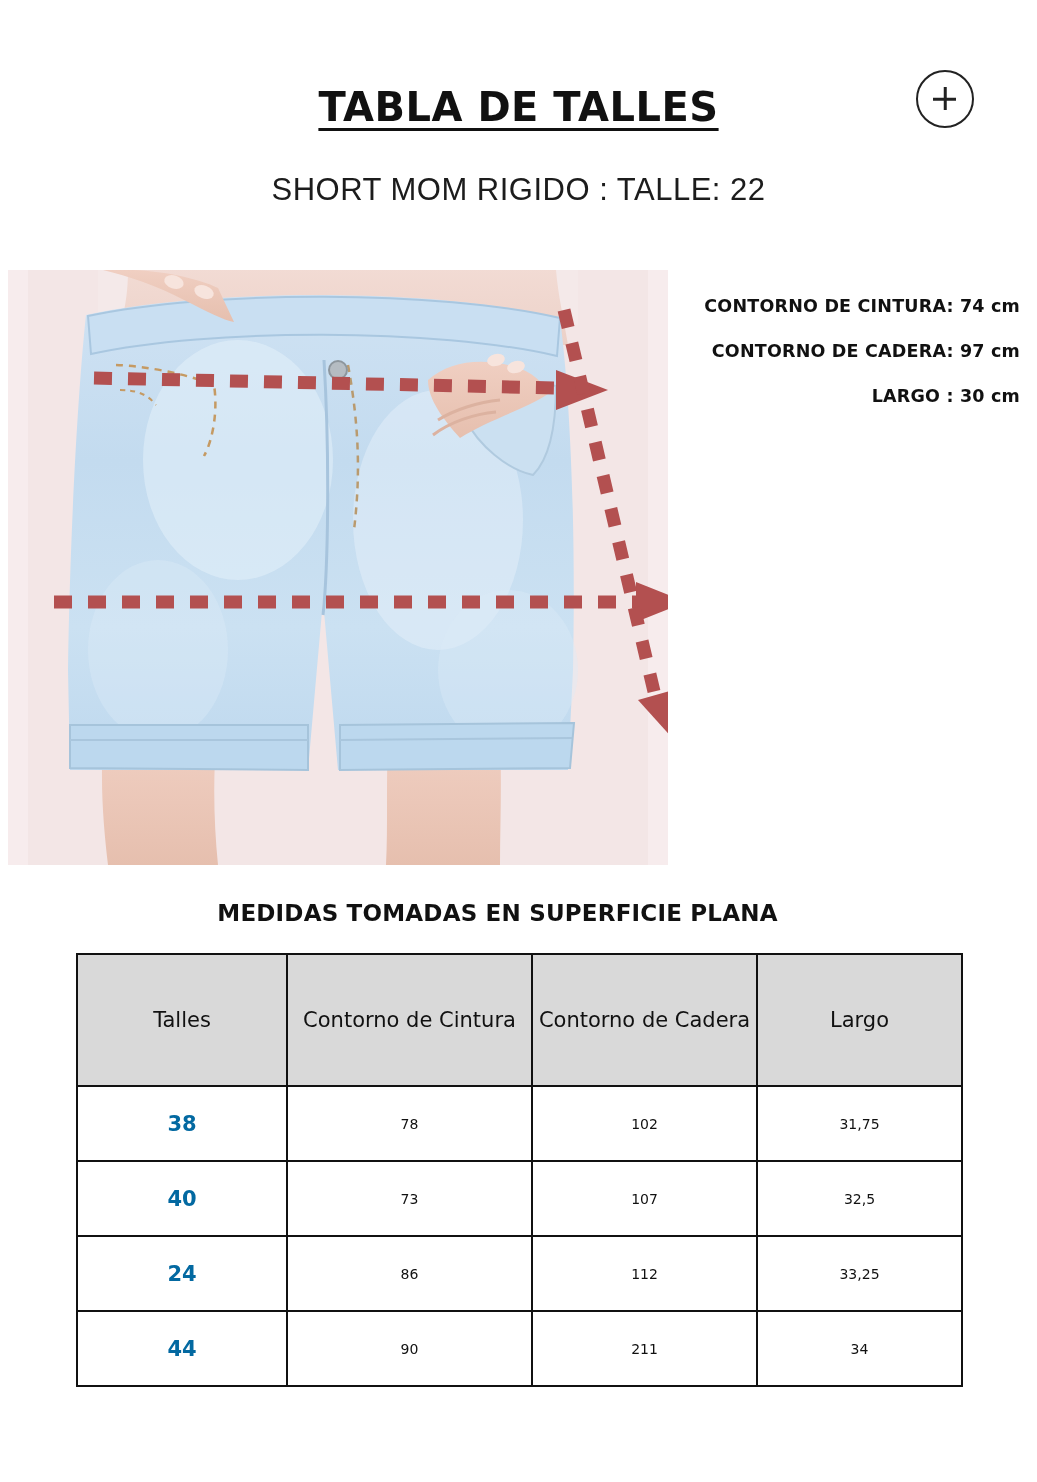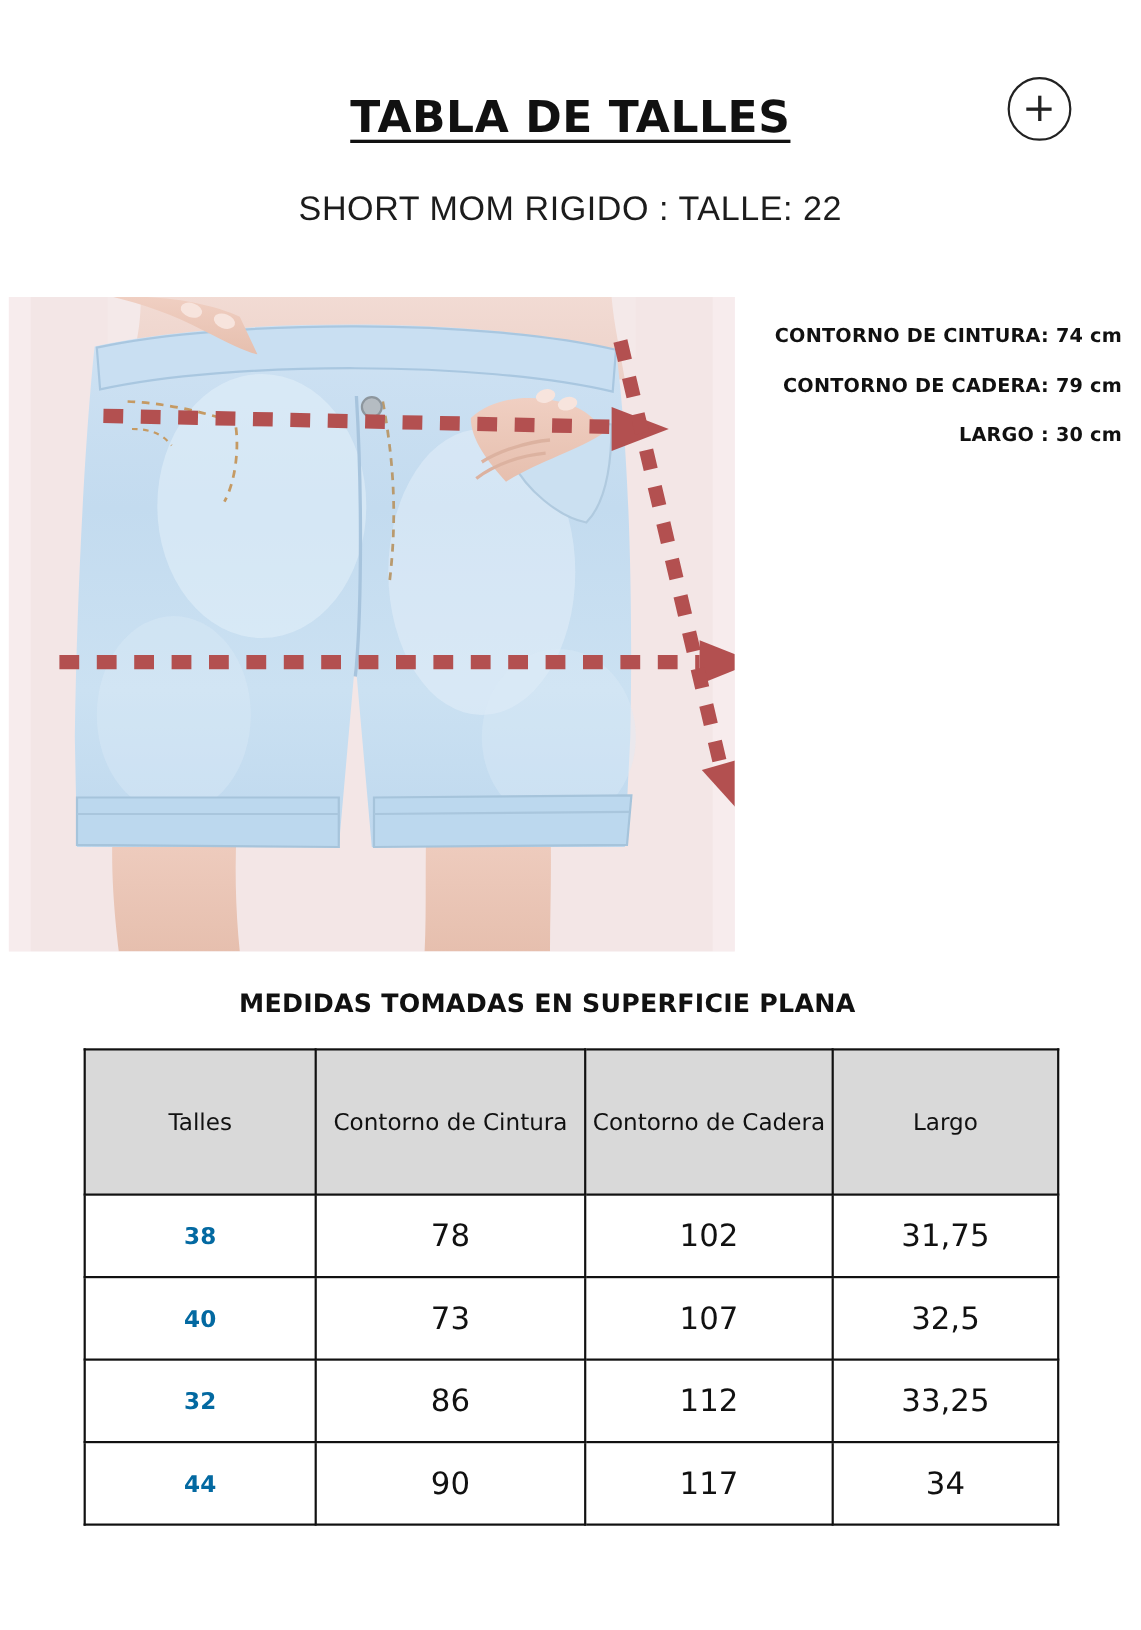--- a/index.html
+++ b/index.html
@@ -122,21 +122,21 @@
     left: 76px;
     width: 885px;
     border-collapse: collapse;
     table-layout: fixed;
   }
   table.size-table th,
   table.size-table td {
     border: 2px solid #111;
     text-align: center;
     font-family: "DejaVu Sans", sans-serif;
-    font-size: 28px;
+    font-size: 14px;
     color: #111;
   }
   table.size-table thead th {
     background: #d9d9d9;
     font-weight: normal;
     height: 128px;
     font-size: 21px;
     margin-left: 20px;
   }
   table.size-table tbody td {
@@ -230,21 +230,21 @@
       <path d="M628,312 L678,332 L628,352 Z" fill="#b35050"></path>
 
       <line x1="556" y1="40" x2="648" y2="430" stroke="#b35050" stroke-width="13" stroke-dasharray="18 16" stroke-linecap="butt"></line>
       <path d="M630,430 L668,472 L672,418 Z" fill="#b35050"></path>
     </g>
   </svg>
 </div>
 
 <div class="measure-list">
   <div>CONTORNO DE  CINTURA: 74 cm</div>
-  <div> CONTORNO DE  CADERA: 79 cm</div>
+  <div> CONTORNO DE  CADERA: 97 cm</div>
   <div>LARGO : 30 cm</div>
 </div>
 
 <div class="table-caption">MEDIDAS TOMADAS EN SUPERFICIE PLANA</div>
 
 <table class="size-table">
   <colgroup>
       <col class="c1">
       <col class="c2">
       <col class="c3">
@@ -265,25 +265,25 @@
       <td>102</td>
       <td>31,75</td>
     </tr>
     <tr>
       <td class="size-cell">40</td>
       <td>73</td>
       <td>107</td>
       <td>32,5</td>
     </tr>
     <tr>
-      <td class="size-cell">32</td>
+      <td class="size-cell">24</td>
       <td>86</td>
       <td>112</td>
       <td>33,25</td>
     </tr>
     <tr>
       <td class="size-cell">44</td>
       <td>90</td>
-      <td>117</td>
+      <td>211</td>
       <td>34</td>
     </tr>
   </tbody>
 </table>
 
 </body></html>

